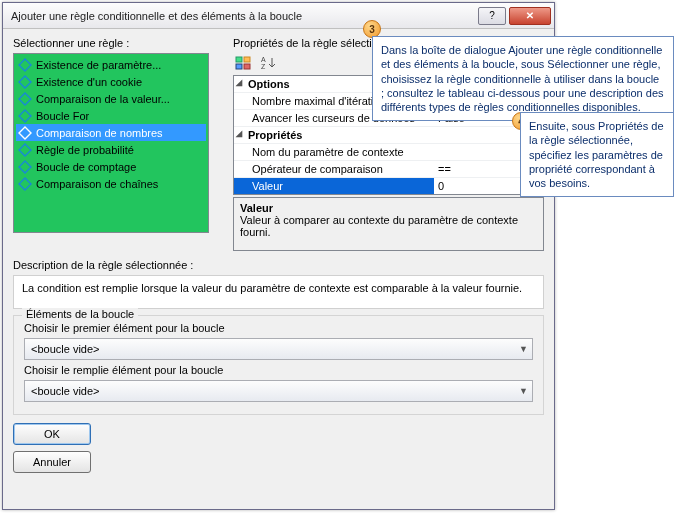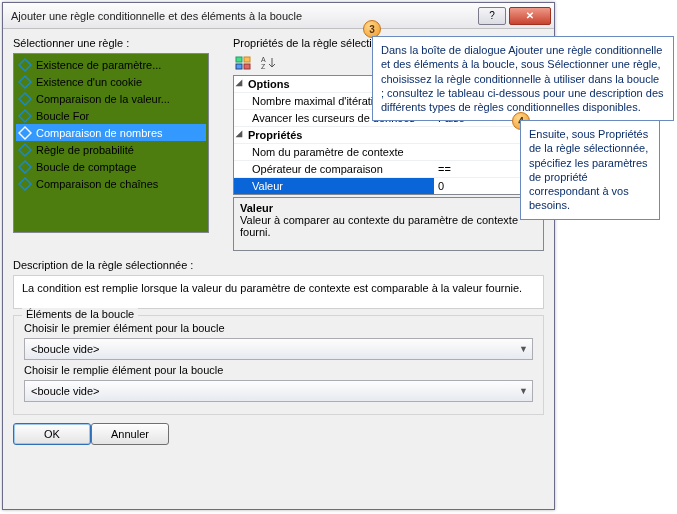--- a/index.html
+++ b/index.html
@@ -45,21 +45,21 @@
     border-color: #a03020;
     width: 42px;
   }
   .content { padding: 8px 10px 10px 10px; }
   .row1 { display: flex; gap: 24px; }
   .col-left { width: 196px; }
   .col-right { flex: 1; }
   .label { display: block; margin-bottom: 4px; }
   .listbox {
     border: 1px solid #828790;
-    background: #4d7c0f;
+    background: #22c55e;
     height: 180px;
     padding: 2px;
   }
   .list-item {
     display: flex; align-items: center;
     height: 17px; padding: 0 2px;
     white-space: nowrap;
   }
   .list-item.selected {
     background: #3399ff; color: #fff;
@@ -146,23 +146,24 @@
     height: 22px;
     border: 1px solid #abadb3;
     background: linear-gradient(#fdfdfd,#e7eaf0);
     display: flex; align-items: center; justify-content: space-between;
     padding: 0 4px 0 6px;
     margin-bottom: 4px;
     text-align: center;
   }
   .combo .arrow { color: #555; font-size: 9px; }
   .buttons {
-    display: flex; justify-content: flex-start; 
+    display: flex; justify-content: flex-start; gap: 6px;
     margin-top: 8px;
     padding-right: 2px;
+    flex-direction: column;
   }
   .buttons button {
     width: 78px; height: 22px;
     border: 1px solid #707070;
     background: linear-gradient(#fefefe,#e4e4e4);
     border-radius: 3px;
     font-size: 11px;
   }
   .buttons button.ok {
     border: 1px solid #2f6fb5;
@@ -172,21 +173,21 @@
   .callout {
     position: absolute;
     border: 1px solid #6a8bbf;
     background: #fff;
     color: #0b2e6b;
     padding: 6px 8px;
     font-size: 11px;
     line-height: 1.3;
   }
   .callout.c3 { left: 372px; top: 36px; width: 302px; }
-  .callout.c4 { left: 520px; top: 120px; width: 140px; }
+  .callout.c4 { left: 520px; top: 112px; width: 154px; }
   .badge {
     position: absolute;
     width: 18px; height: 18px;
     border-radius: 50%;
     background: radial-gradient(circle at 35% 30%, #ffd78a, #f0992c);
     border: 1px solid #c77414;
     color: #5a340b;
     font-size: 10px; font-weight: bold;
     display: flex; align-items: center; justify-content: center;
   }

